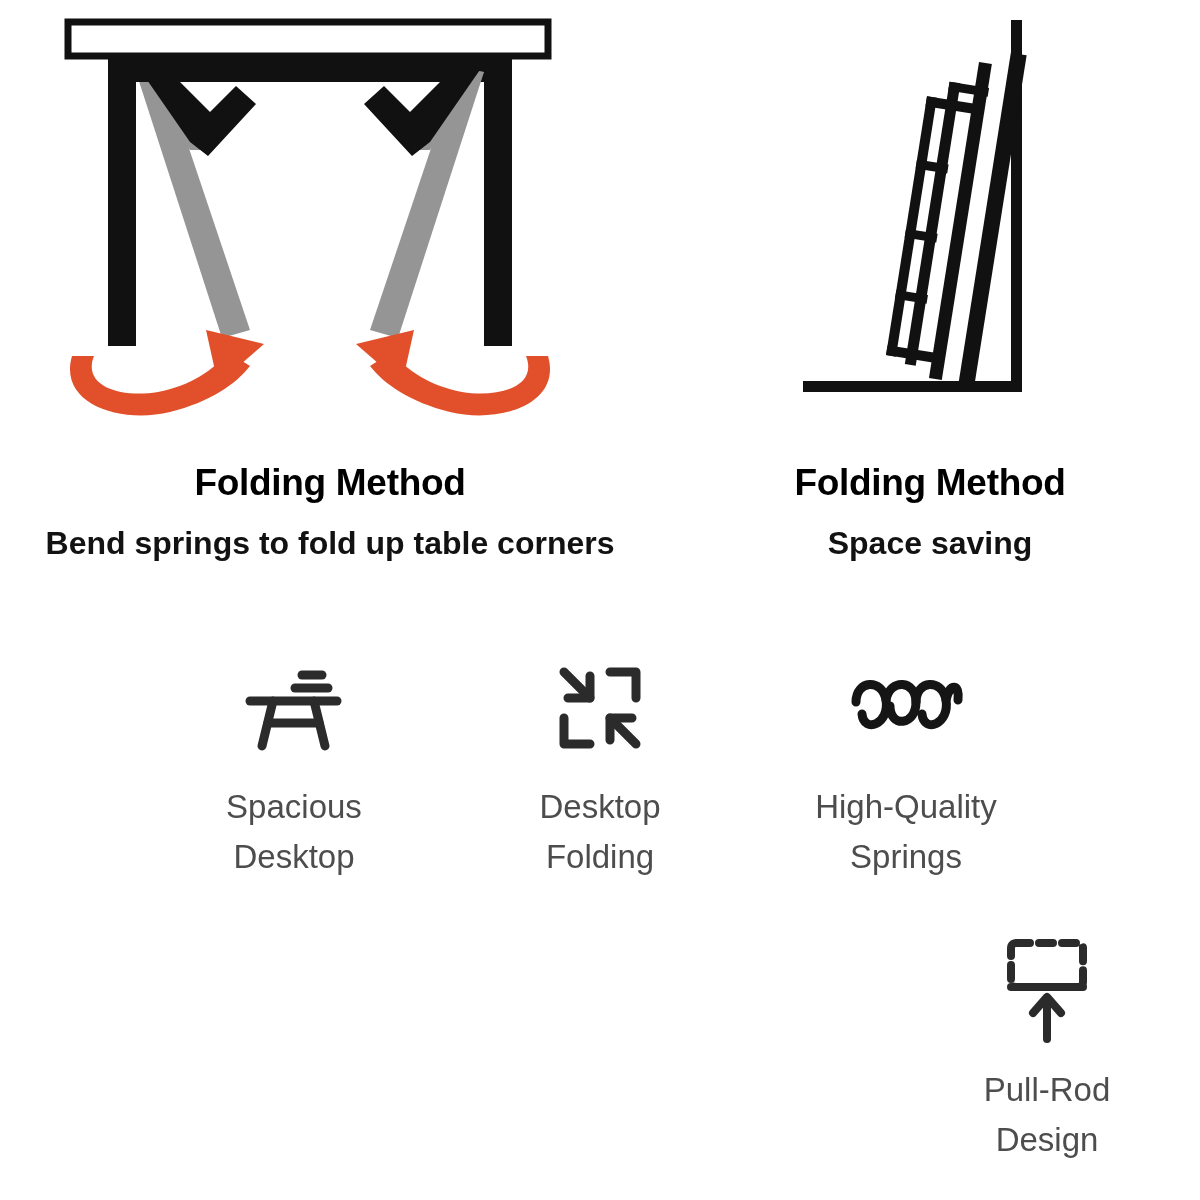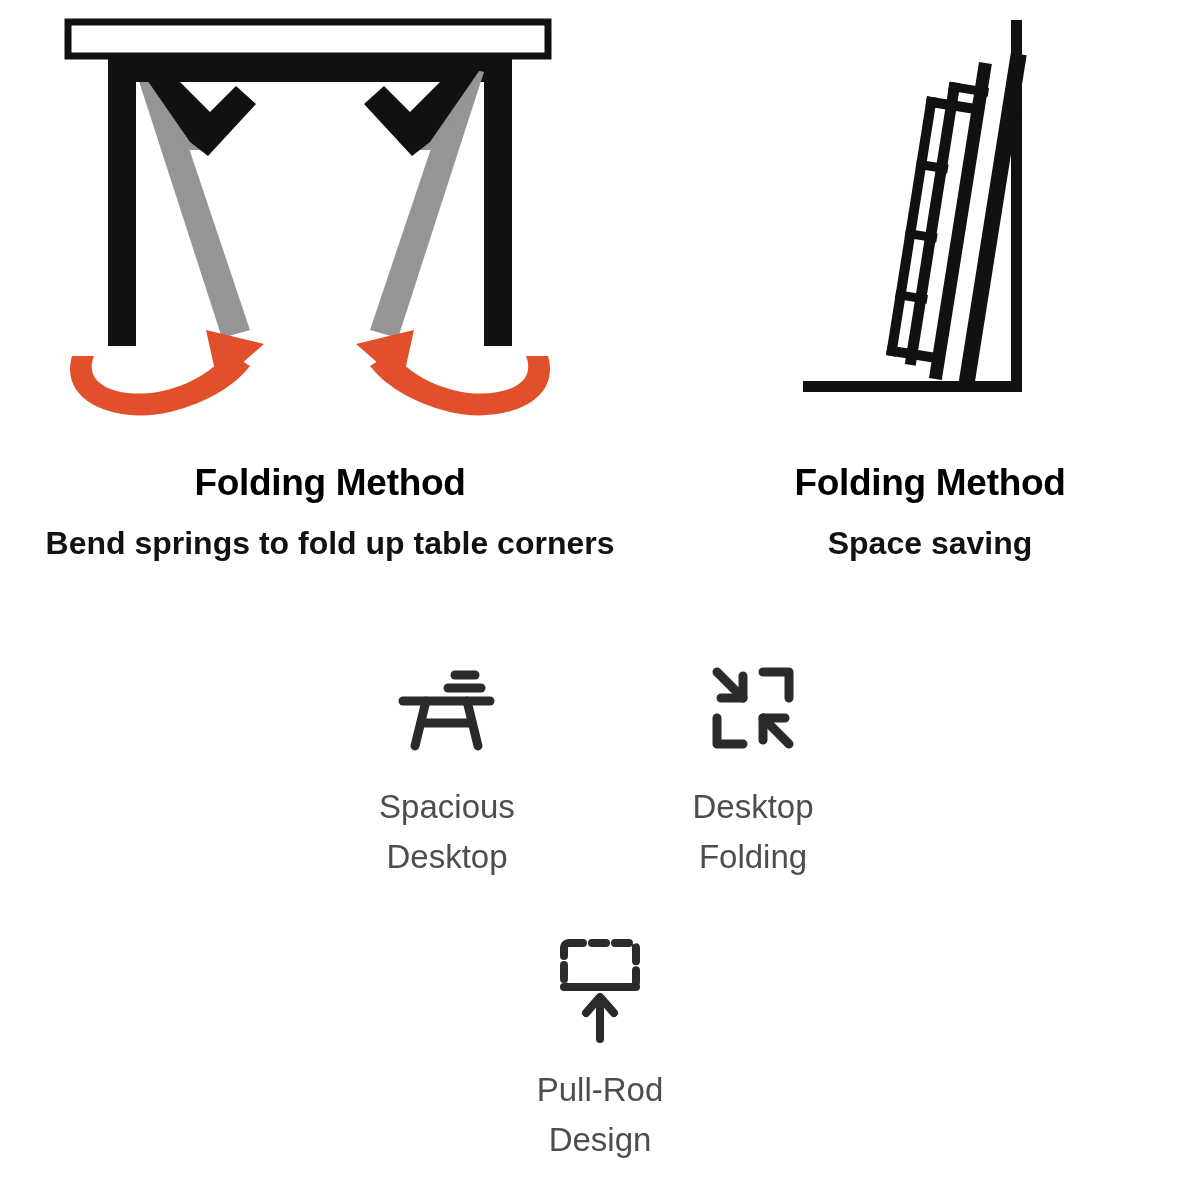--- a/index.html
+++ b/index.html
@@ -68,21 +68,21 @@
   .features {
     width: 1200px;
     box-sizing: border-box;
   }
   .feat-row {
     display: flex;
     justify-content: center;
     width: 1200px;
   }
   .feat-row-1 { margin-top: 56px; }
-  .feat-row-2 { margin-top: 58px; }
+  .feat-row-2 { margin-top: 58px; justify-content: flex-end; }
 
   .feature {
     width: 306px;
     display: flex;
     flex-direction: column;
     align-items: center;
   }
   .feat-icon {
     height: 104px;
     display: flex;
@@ -219,20 +219,38 @@
           <polyline points="12,58 12,84 38,84"></polyline>
 
           <line x1="84" y1="84" x2="58" y2="58"></line>
           <polyline points="58,80 58,58 80,58"></polyline>
         </svg>
       </div>
       <div class="feat-label">Desktop
 Folding</div>
     </div>
 
+    <div class="feature">
+      <div class="feat-icon">
+        <svg width="120" height="84" viewBox="0 0 120 84" fill="none" stroke="#151515" stroke-width="9" stroke-linecap="round" stroke-linejoin="round">
+          <path d="M10 36
+                   C 10 14, 36 12, 40 34
+                   C 44 58, 18 68, 16 48"></path>
+          <path d="M40 34
+                   C 44 12, 70 14, 70 36
+                   C 70 60, 44 62, 44 40"></path>
+          <path d="M70 36
+                   C 70 14, 96 12, 100 34
+                   C 104 58, 78 68, 76 48"></path>
+          <path d="M100 34 C 104 16, 114 18, 112 34"></path>
+        </svg>
+      </div>
+      <div class="feat-label">High-Quality
+Springs</div>
+    </div>
   </div>
 
   <div class="feat-row feat-row-2">
 
     <div class="feature">
       <div class="feat-icon">
         <svg width="104" height="112" viewBox="0 0 104 112" fill="none" stroke="#2b2b2b" stroke-width="8" stroke-linecap="round" stroke-linejoin="round">
 
           <rect x="16" y="8" width="72" height="44" rx="5" stroke-dasharray="14 9"></rect>
 

